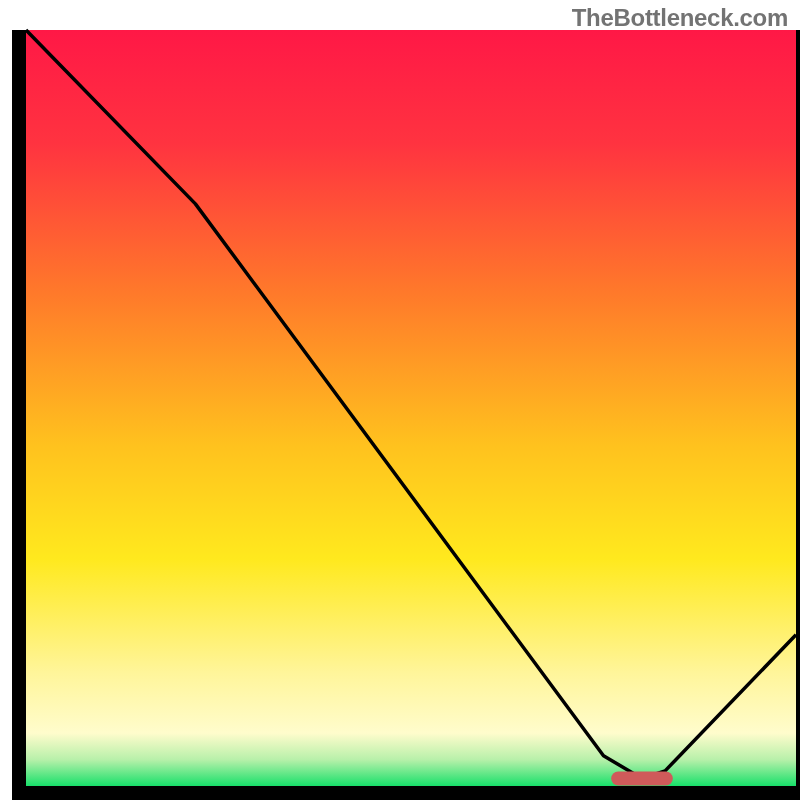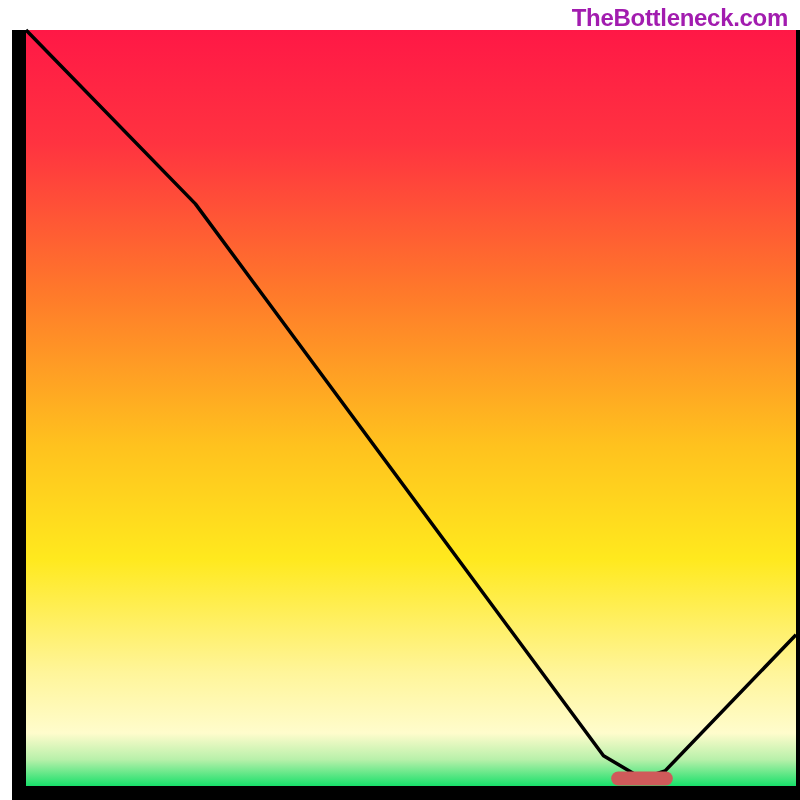--- a/index.html
+++ b/index.html
@@ -14,21 +14,21 @@
     position: relative;
     width: 800px;
     height: 800px;
   }
   .watermark {
     position: absolute;
     top: 4px;
     right: 12px;
     font-size: 24px;
     font-weight: 600;
-    color: #a21caf;
+    color: #737373;
     letter-spacing: -0.3px;
   }
   svg {
     display: block;
   }
 </style>
 </head>
 <body>
 
 <div class="container">

